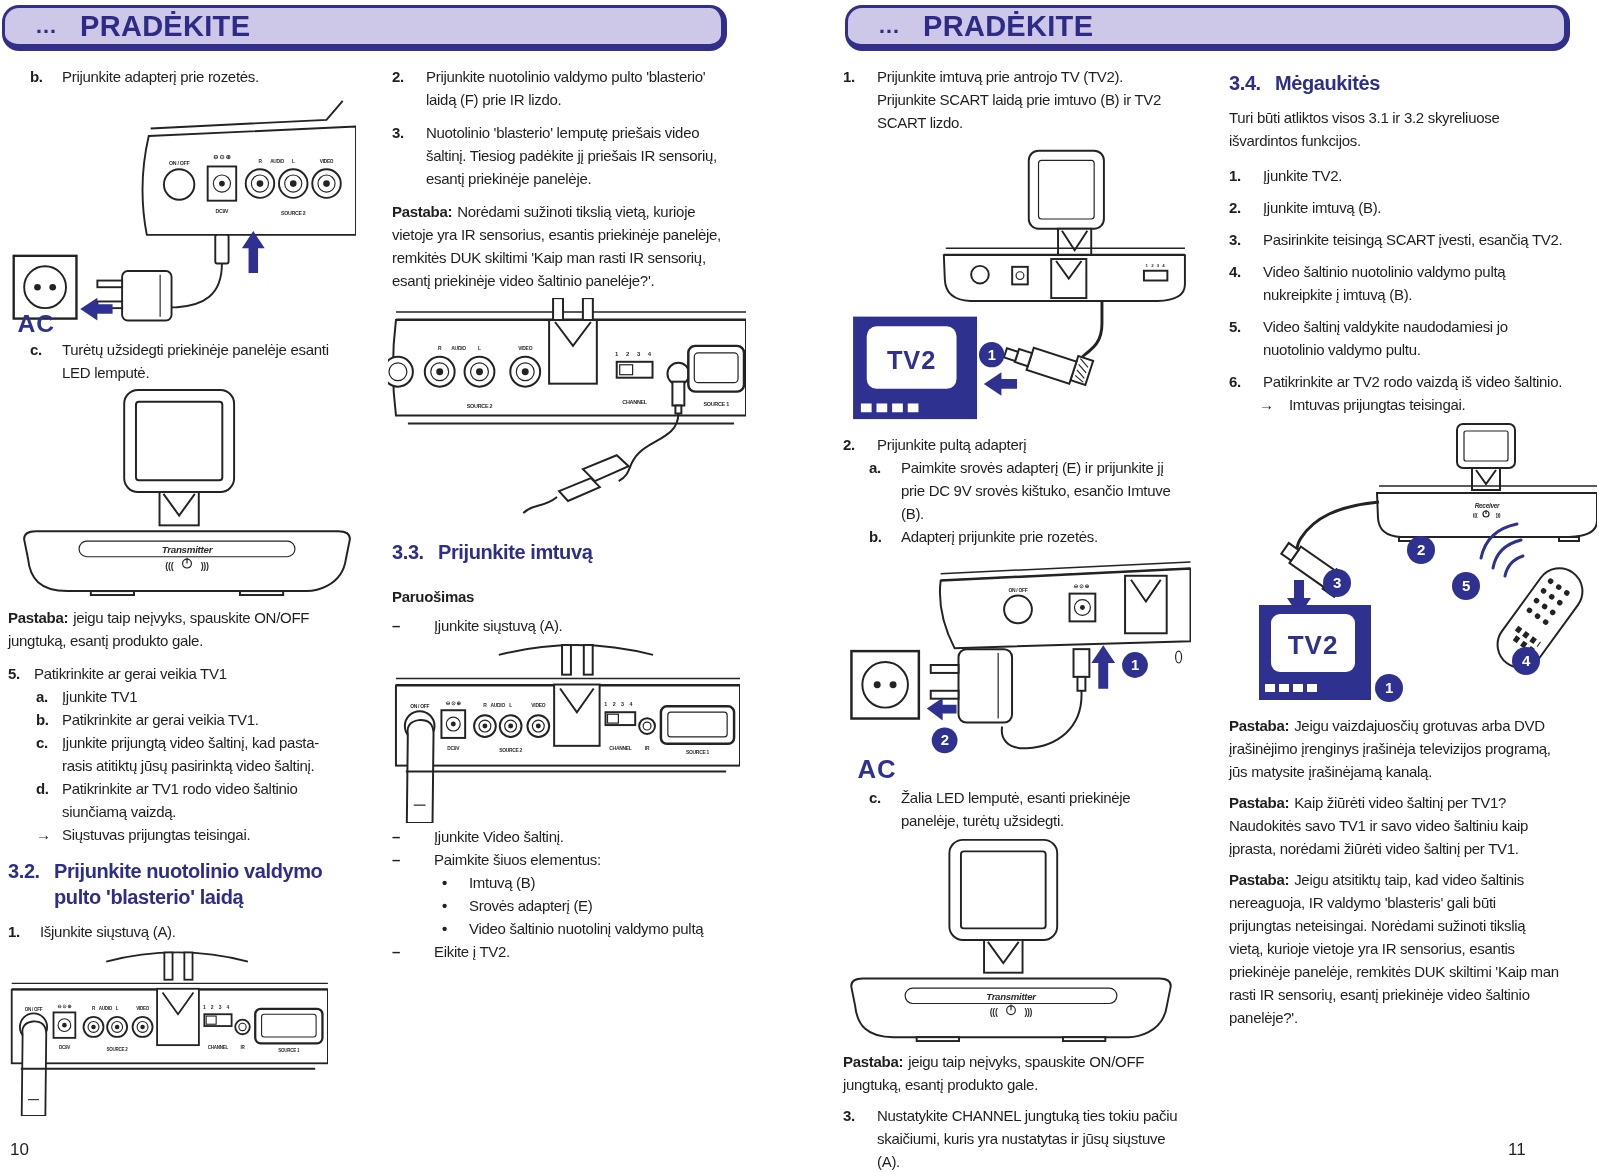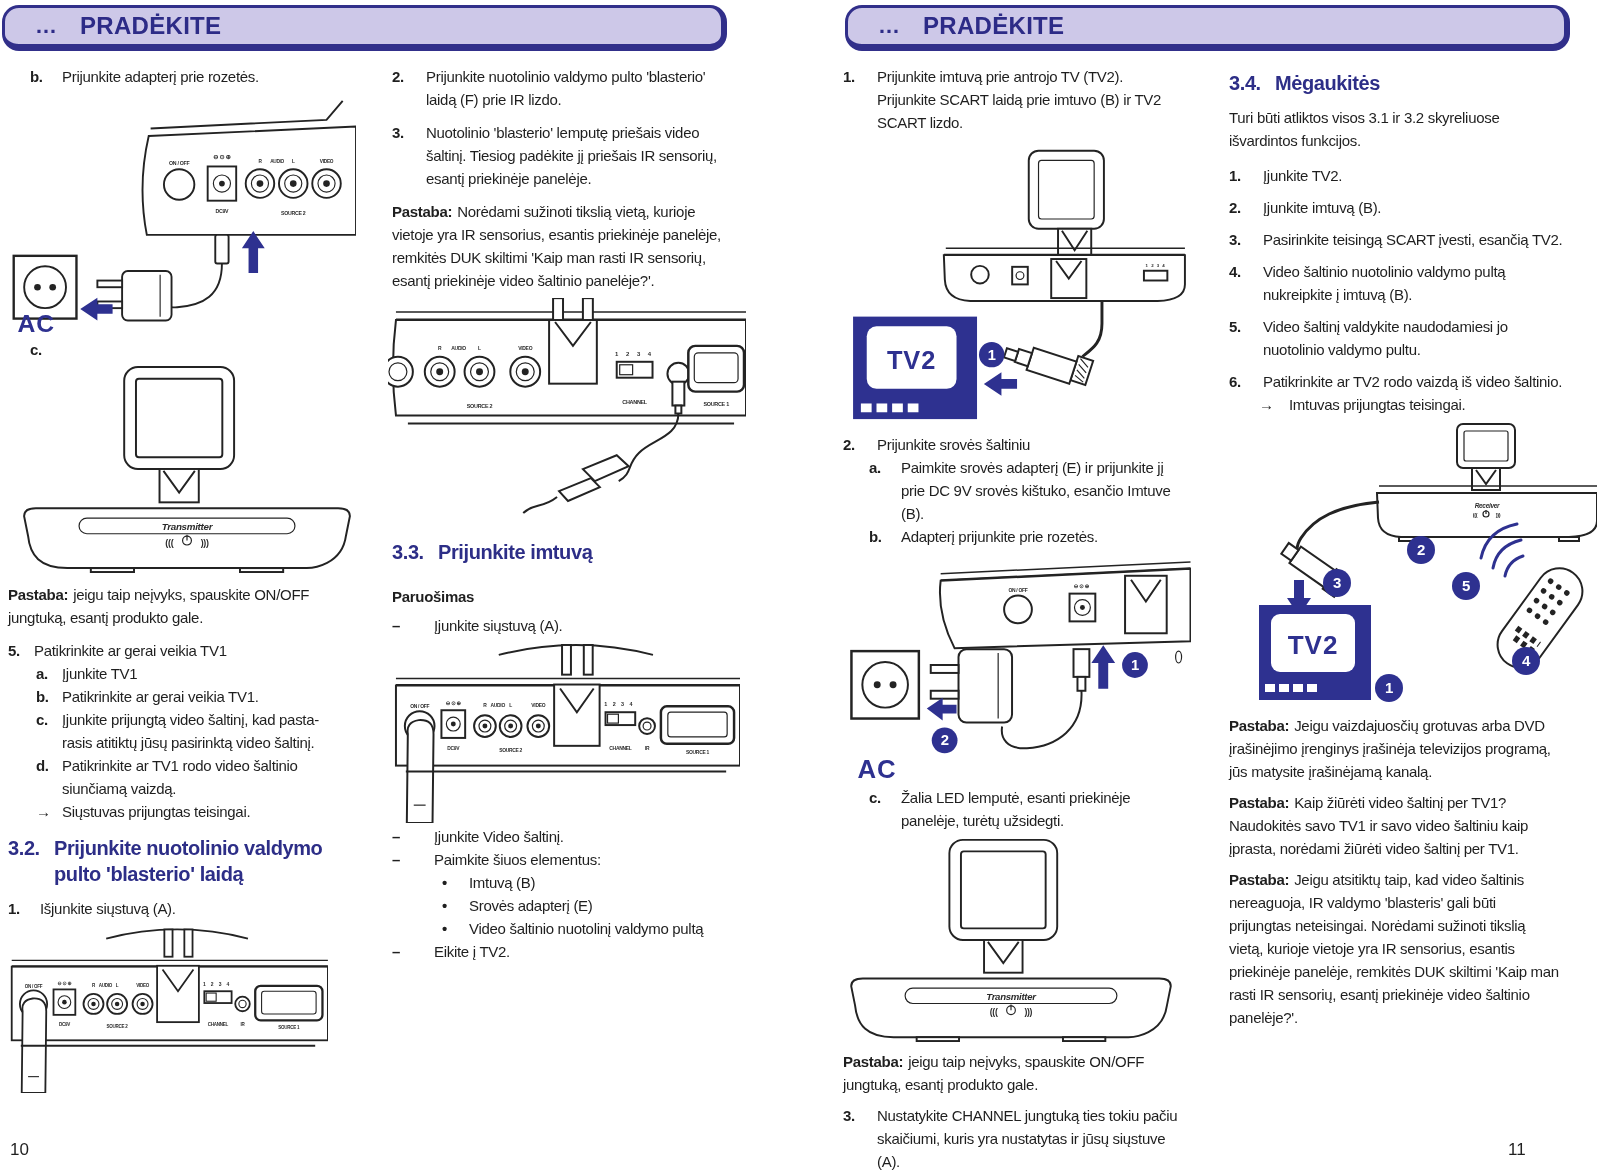--- a/index.html
+++ b/index.html
@@ -2,21 +2,21 @@
 <html><head>
 <meta charset="utf-8">
 <style>
   html,body{margin:0;padding:0;background:#fff;}
   .canvas{position:relative;width:1599px;height:1172px;background:#fff;overflow:hidden;
           font-family:"Liberation Sans",sans-serif;color:#1f1f1f;font-size:15px;letter-spacing:-0.3px;}
   .banner{position:absolute;top:5px;height:36px;width:686px;background:#cdc8e8;
           border:solid #312f8a;border-width:3px 6px 7px 3px;border-radius:17px;
           display:flex;align-items:center;padding-left:30px;}
   .banner .dots{font-size:22px;font-weight:bold;color:#2d2b87;margin-right:22px;letter-spacing:1px;}
-  .banner .title{font-size:24px;font-weight:bold;color:#2d2b87;letter-spacing:0.3px;}
+  .banner .title{font-size:29px;font-weight:bold;color:#2d2b87;letter-spacing:0.3px;}
   .col{position:absolute;top:62px;}
   #col1{left:8px;width:372px;}
   #col2{left:392px;width:365px;}
   #col3{left:843px;width:352px;}
   #col4{left:1229px;width:348px;}
   .row{display:flex;margin-top:9px;line-height:23px;}
   .row .lbl{flex:none;width:34px;font-weight:bold;white-space:pre;}
   .t{white-space:pre;}
   .ind{padding-left:22px;} .ind .lbl{width:32px;}
   .sub{padding-left:28px;} .sub .lbl{width:26px;}
@@ -103,20 +103,22 @@
       <rect class="oln25" x="6" y="170" width="66" height="66"></rect>
       <circle class="ln" cx="39" cy="203" r="22"></circle>
       <circle class="dk" cx="31" cy="203" r="3.5"></circle>
         <circle class="dk" cx="47" cy="203" r="3.5"></circle>
       <polygon class="acc" points="76,226 94,214 94,221 110,221 110,231 94,231 94,238"></polygon>
       <text class="tvt" x="10" y="250" font-size="26">AC</text>
     </svg>
 
     <div class="row ind" style="margin-top:4px">
       <span class="lbl">c.</span>
+      <span class="t">Turėtų užsidegti priekinėje panelėje esanti
+LED lemputė.</span>
     </div>
 
     <svg class="fig" style="margin-top:2px;margin-left:14px" width="330" height="210" viewBox="0 0 336 214">
       <rect class="ln" x="104" y="4" width="112" height="104" rx="14" stroke-width="3.5"></rect>
       <rect class="ln" x="116" y="16" width="88" height="80" rx="3"></rect>
       <rect class="oln" x="140" y="108" width="40" height="34"></rect>
       <path class="ln" d="M144,110 L160,132 L176,110"></path>
       <path class="ln15" d="M4,150 H332"></path>
       <path class="oln" d="M2,156 C2,150 6,148 14,148 H322 C330,148 334,150 334,156 L330,176 C326,206 296,209 290,209 H46 C18,209 8,196 6,176 Z"></path>
       <rect class="thn" x="58" y="158" width="220" height="16" rx="8"></rect>
@@ -402,21 +404,21 @@
         <text class="tvt" x="62" y="237" font-size="26" text-anchor="middle">TV2</text>
         <rect x="10" y="272" width="11" height="9" fill="#fff"></rect>
           <rect x="26" y="272" width="11" height="9" fill="#fff"></rect>
         <rect x="42" y="272" width="11" height="9" fill="#fff"></rect>
           <rect x="58" y="272" width="11" height="9" fill="#fff"></rect>
       </g>
     </svg>
 
     <div class="row" style="margin-top:10px">
       <span class="lbl">2.</span>
-      <span class="t">Prijunkite srovės šaltiniu</span>
+      <span class="t">Prijunkite pultą adapterį</span>
     </div>
     <div class="row sub3" style="margin-top:0">
       <span class="lbl">a.</span>
       <span class="t">Paimkite srovės adapterį (E) ir prijunkite jį
 prie DC 9V srovės kištuko, esančio Imtuve
 (B).</span>
     </div>
     <div class="row sub3" style="margin-top:0">
       <span class="lbl">b.</span>
       <span class="t">Adapterį prijunkite prie rozetės.</span>

